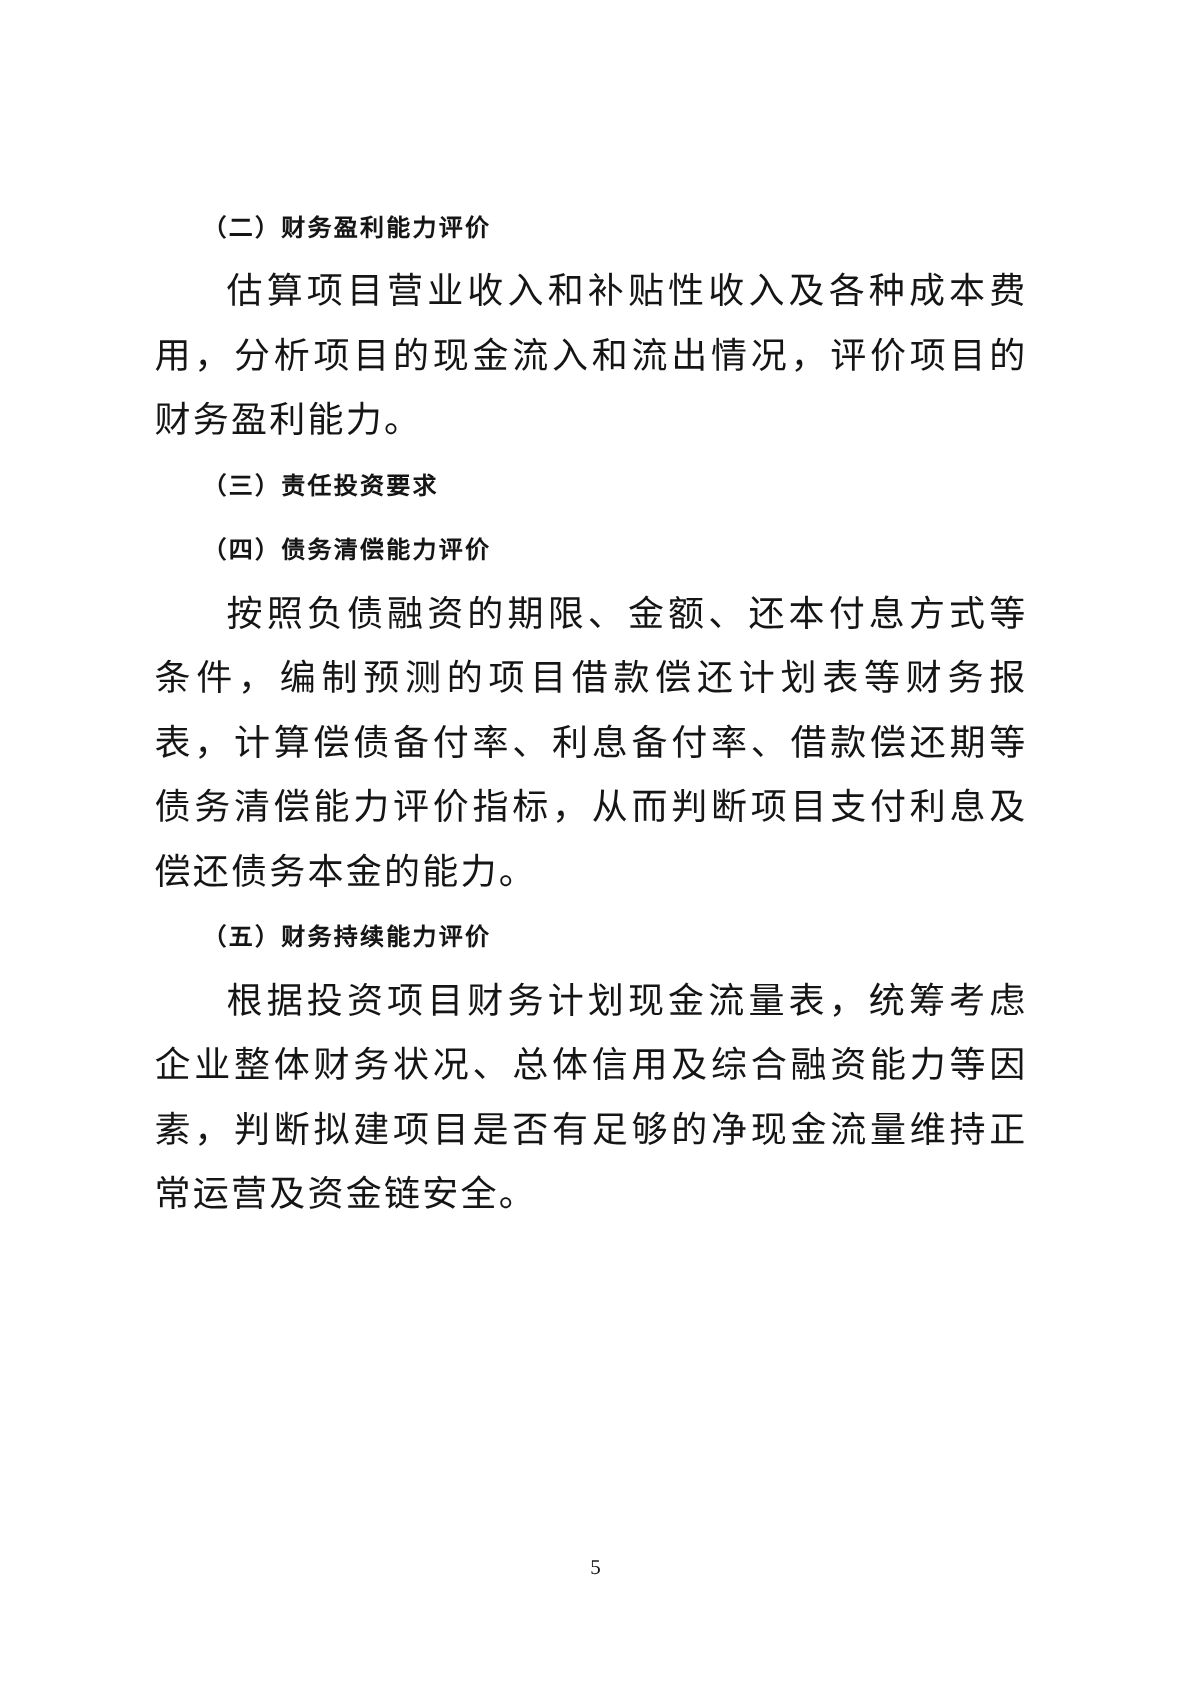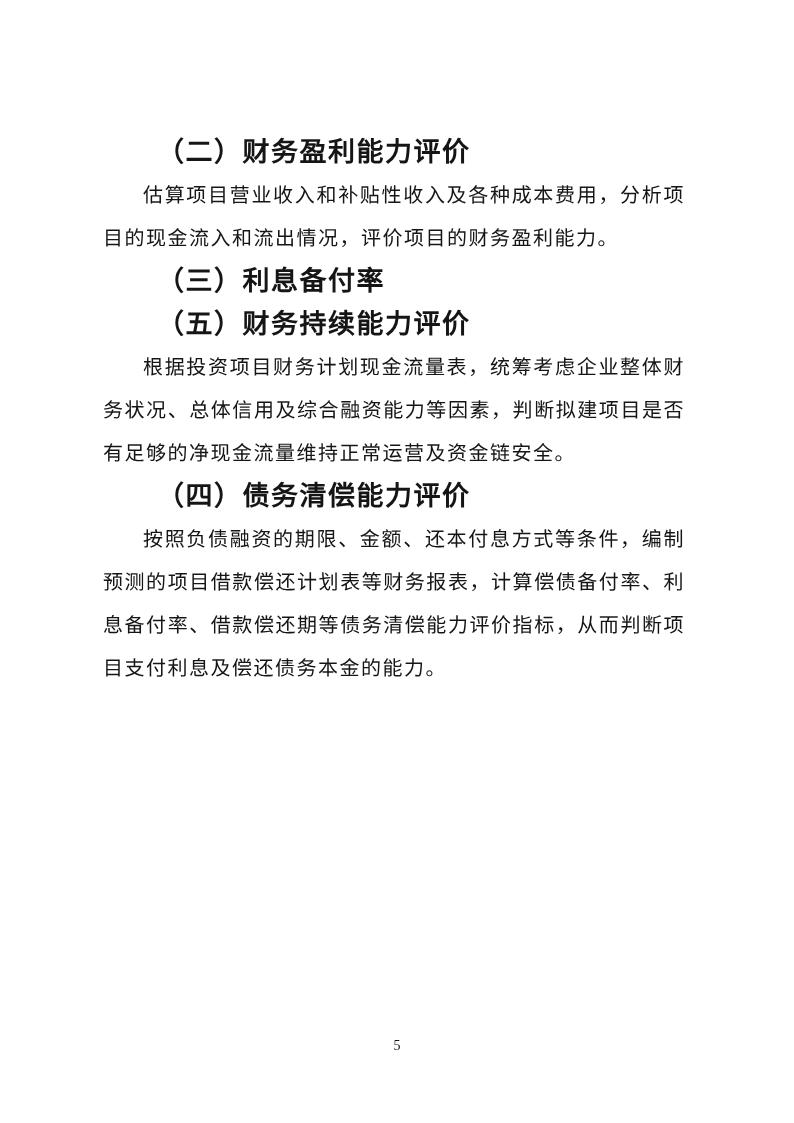--- a/index.html
+++ b/index.html
@@ -16,30 +16,30 @@
     font-family: "Liberation Serif", "DejaVu Serif", serif;
     color: #1a1a1a;
   }
   .content {
     position: absolute;
     left: 103px;
     top: 131px;
     width: 582px;
   }
   .section-heading {
-    font-size: 27px;
+    font-size: 16px;
     line-height: 43px;
     font-weight: bold;
     margin: 0;
     text-indent: 2em;
     letter-spacing: 1.5px;
     color: #151515;
   }
   .section-body {
-    font-size: 20px;
+    font-size: 24px;
     line-height: 43px;
     margin: 0;
     text-indent: 2em;
     text-align: justify;
     text-justify: inter-character;
     letter-spacing: 1.5px;
     color: #151515;
     word-break: break-all;
   }
   .footer {
@@ -61,31 +61,31 @@
 
 <div class="page">
   <div class="content">
 
     <div class="section">
       <h2 class="section-heading">（二）财务盈利能力评价</h2>
       <p class="section-body">估算项目营业收入和补贴性收入及各种成本费用，分析项目的现金流入和流出情况，评价项目的财务盈利能力。</p>
     </div>
 
     <div class="section">
-      <h2 class="section-heading">（三）利息备付率</h2>
+      <h2 class="section-heading">（三）责任投资要求</h2>
+    </div>
+
+    <div class="section">
+      <h2 class="section-heading">（四）债务清偿能力评价</h2>
+      <p class="section-body">按照负债融资的期限、金额、还本付息方式等条件，编制预测的项目借款偿还计划表等财务报表，计算偿债备付率、利息备付率、借款偿还期等债务清偿能力评价指标，从而判断项目支付利息及偿还债务本金的能力。</p>
     </div>
 
     <div class="section">
       <h2 class="section-heading">（五）财务持续能力评价</h2>
       <p class="section-body">根据投资项目财务计划现金流量表，统筹考虑企业整体财务状况、总体信用及综合融资能力等因素，判断拟建项目是否有足够的净现金流量维持正常运营及资金链安全。</p>
-    </div>
-
-    <div class="section">
-      <h2 class="section-heading">（四）债务清偿能力评价</h2>
-      <p class="section-body">按照负债融资的期限、金额、还本付息方式等条件，编制预测的项目借款偿还计划表等财务报表，计算偿债备付率、利息备付率、借款偿还期等债务清偿能力评价指标，从而判断项目支付利息及偿还债务本金的能力。</p>
     </div>
 
   </div>
 
   <div class="footer">
     <span class="page-number">5</span>
   </div>
 </div>
 
 </body></html>

